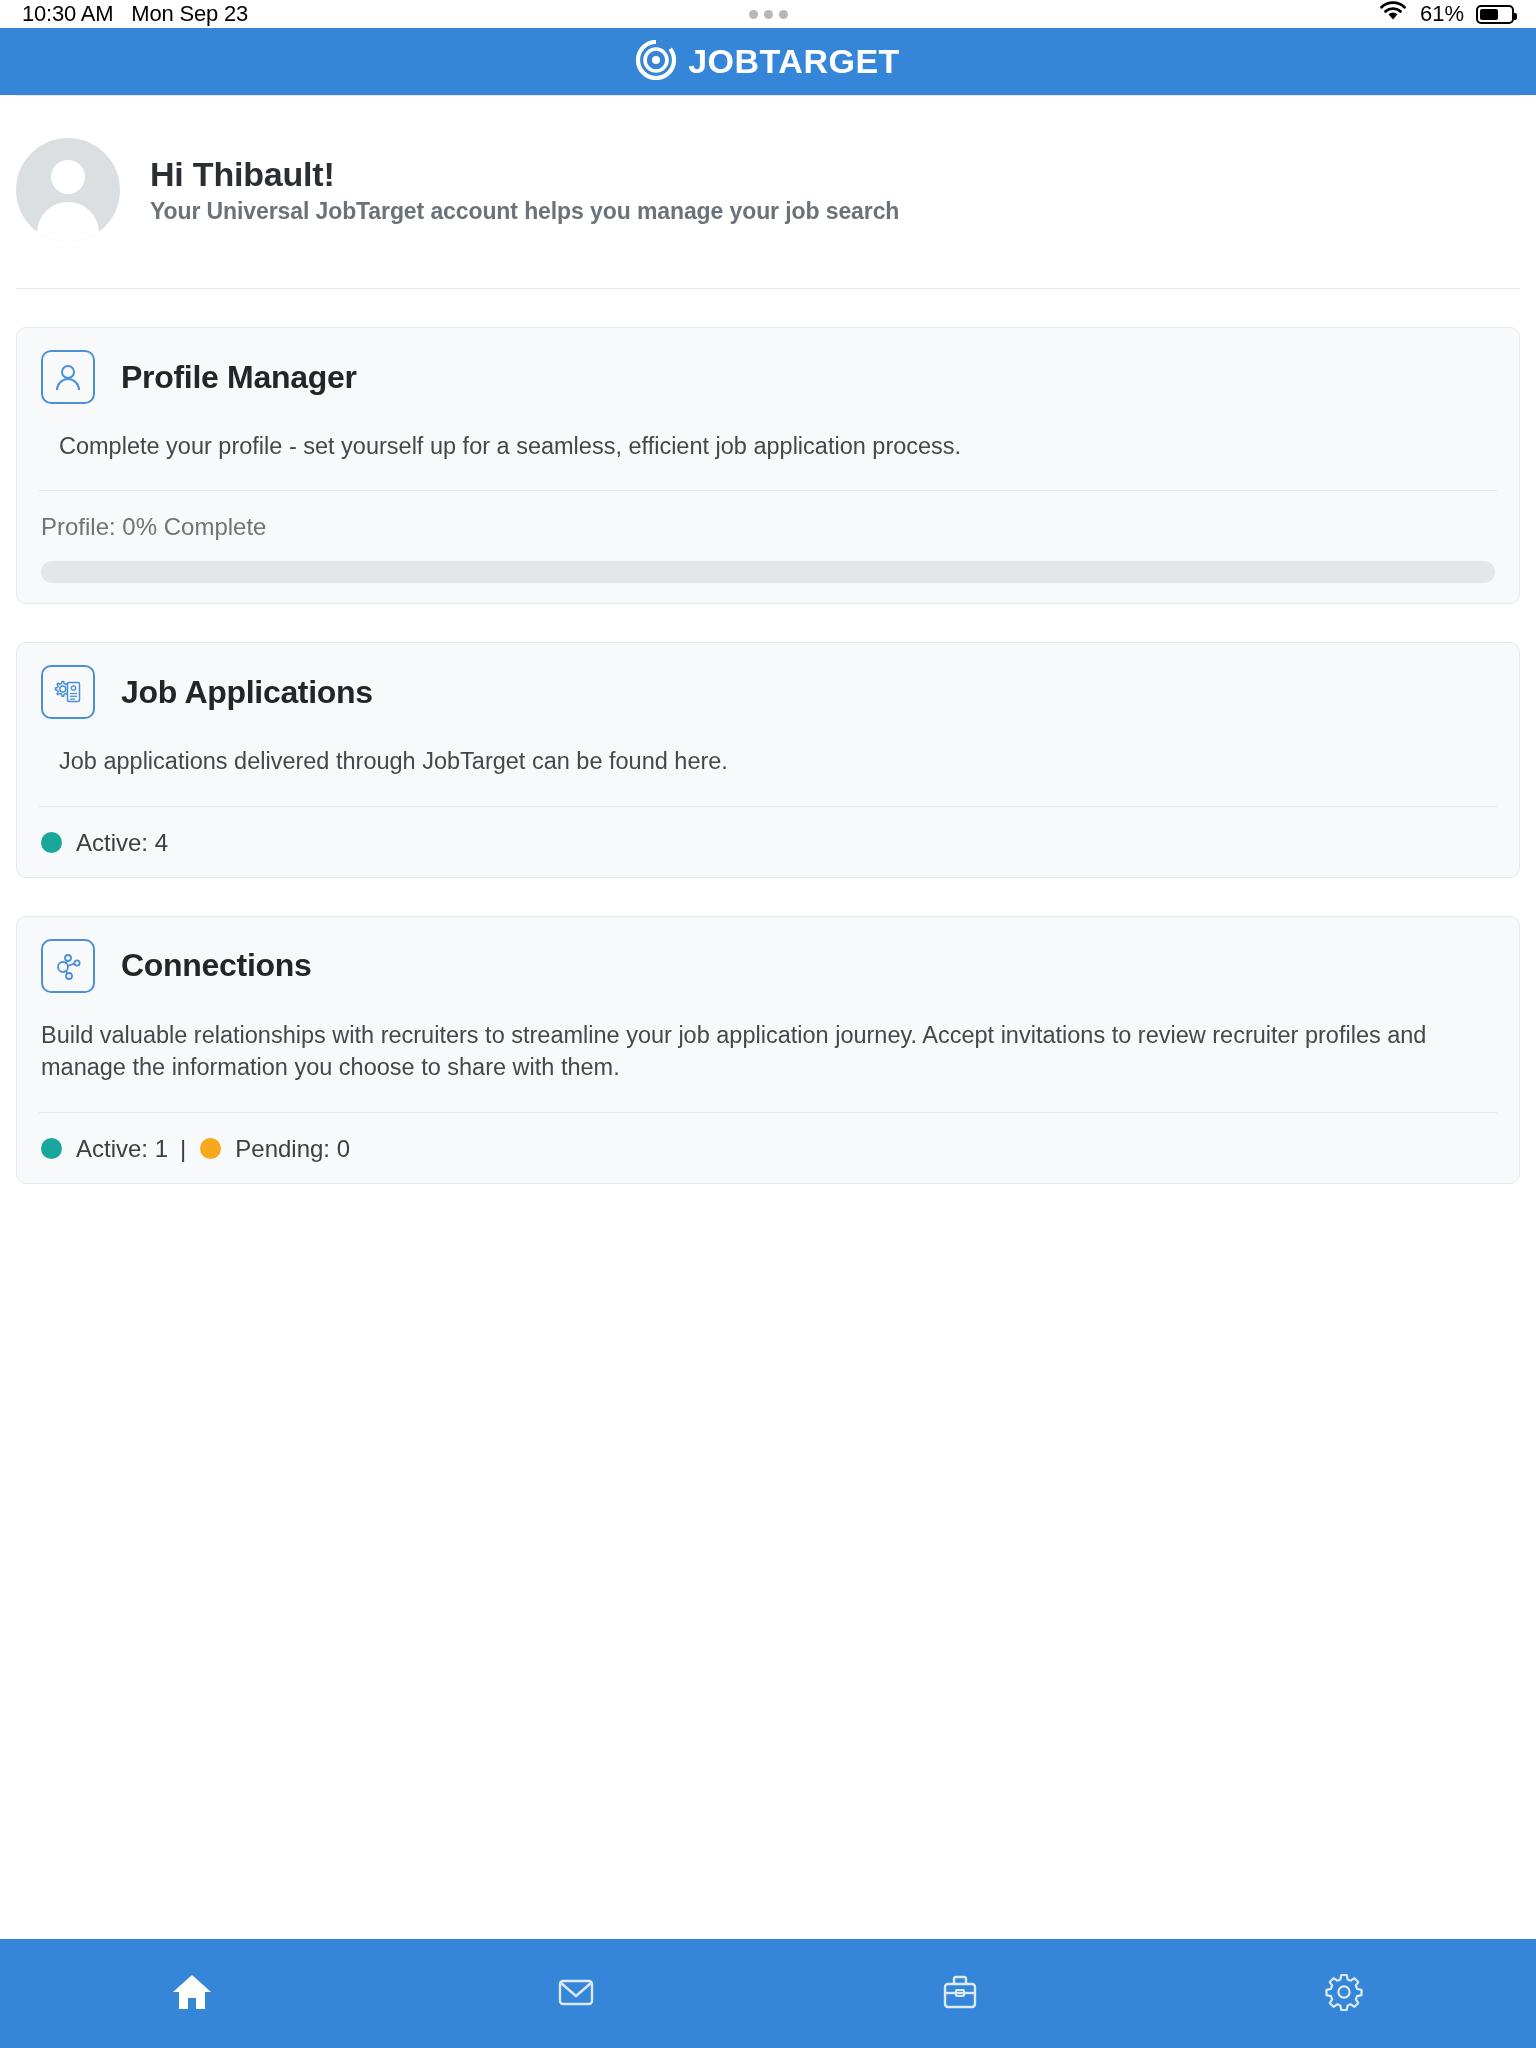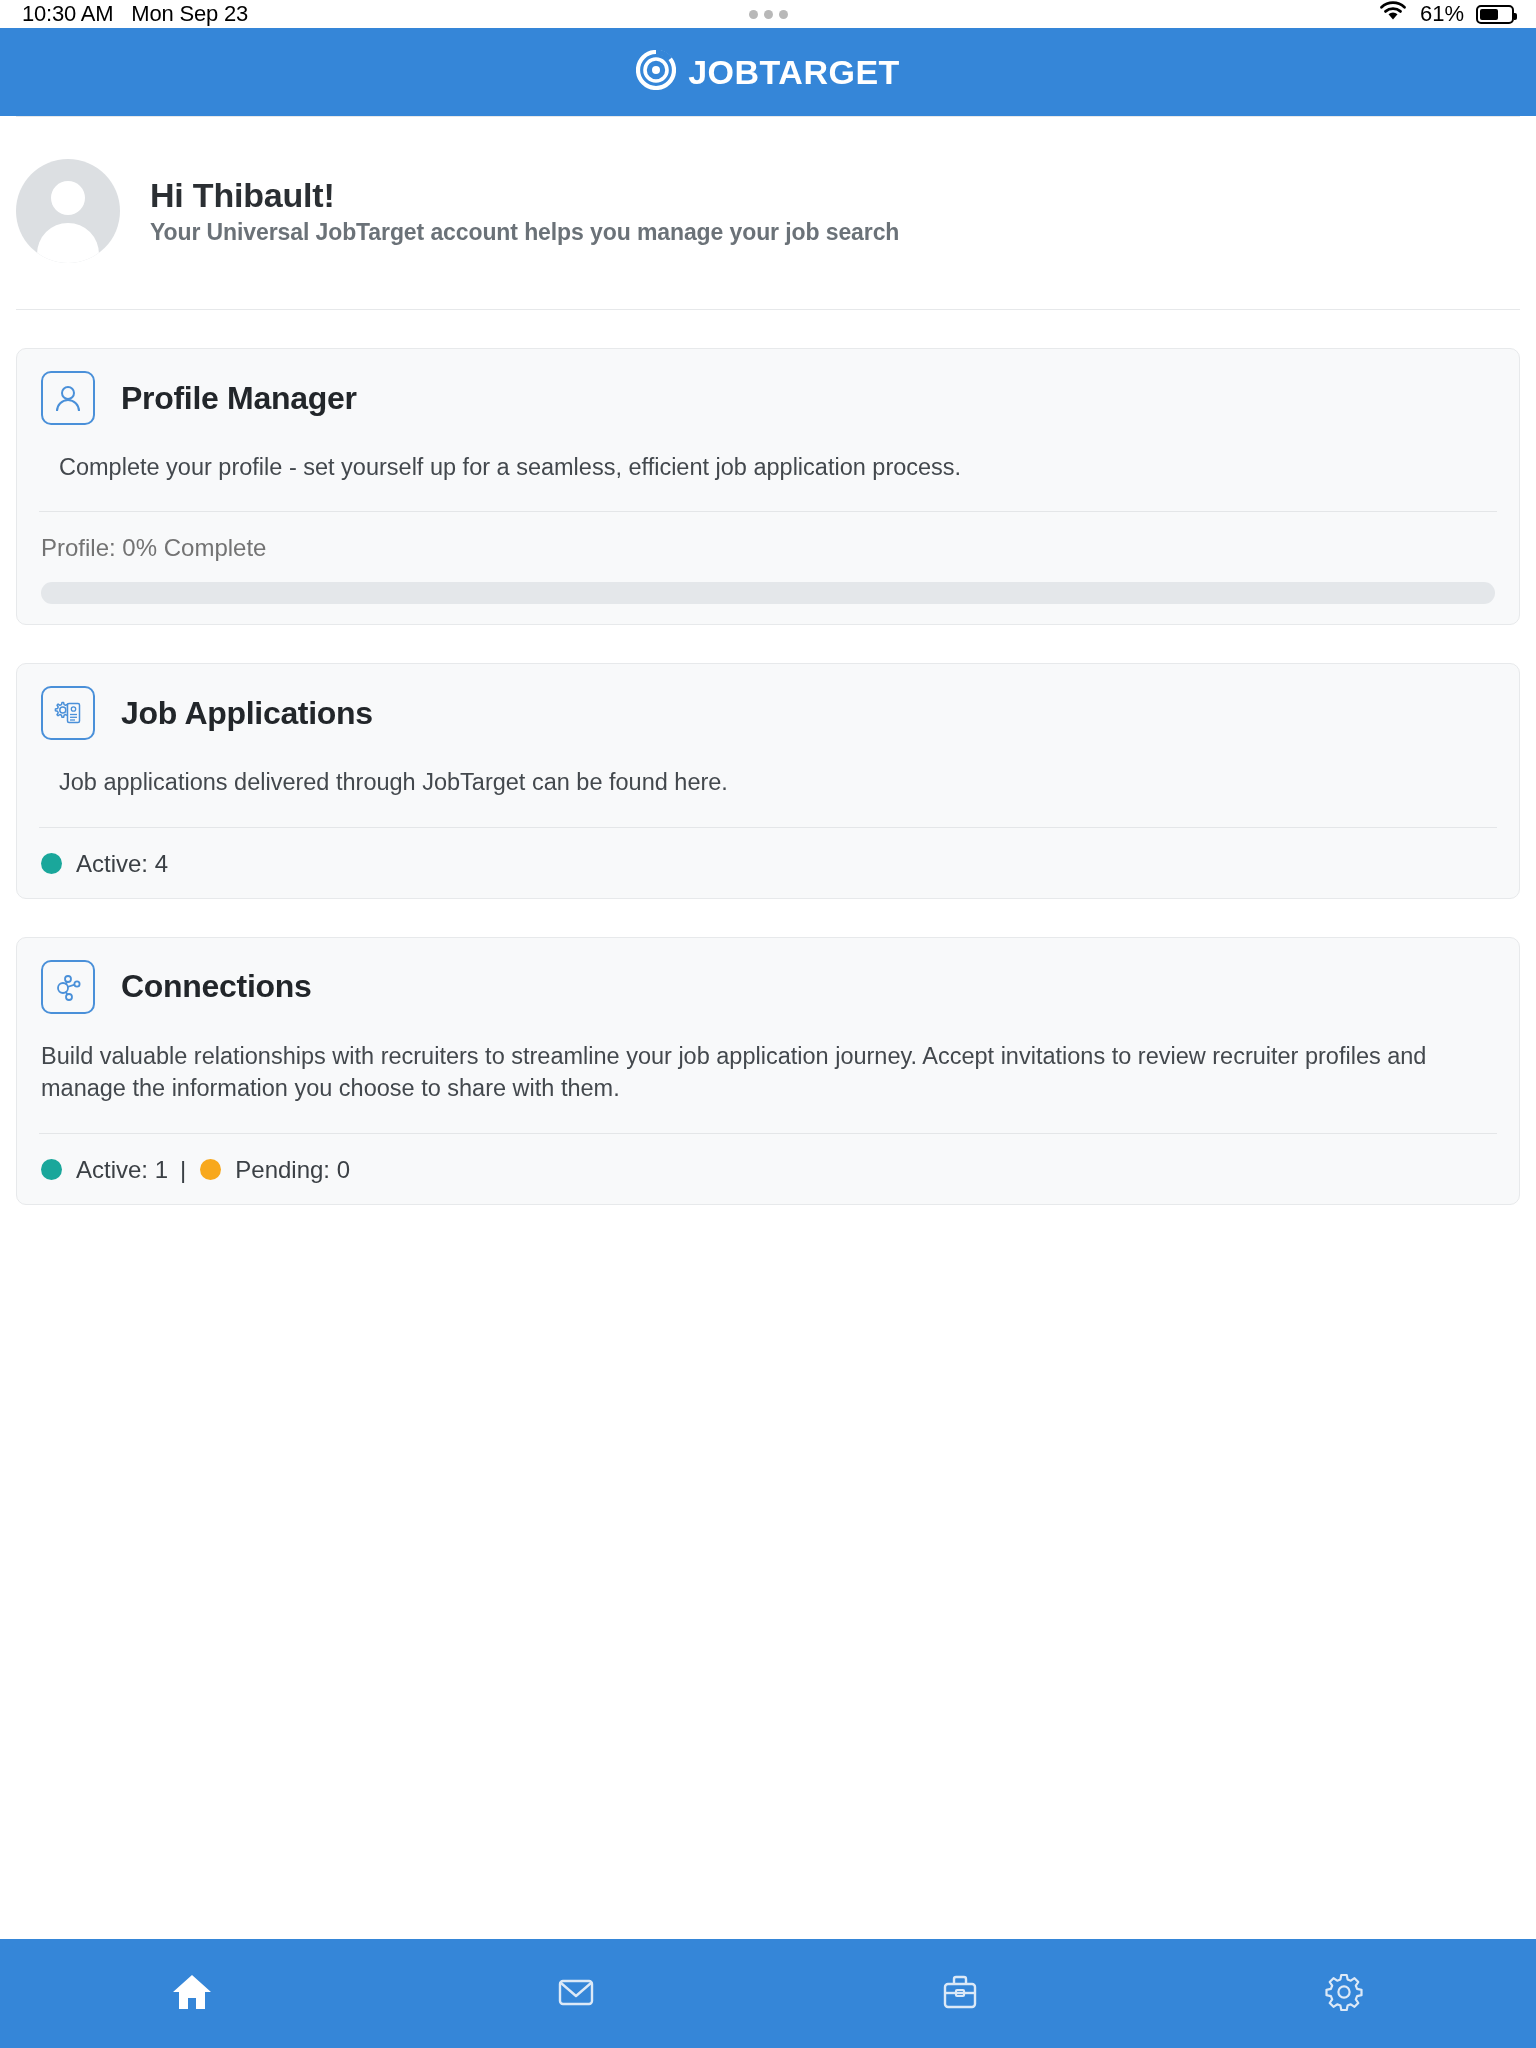--- a/index.html
+++ b/index.html
@@ -67,21 +67,21 @@
     border-radius: 0 2px 2px 0;
   }
   .battery-fill {
     height: 100%;
     background: #000;
     border-radius: 2px;
   }
 
   
   .app-header {
-    height: 88px;
+    height: 67px;
     background: #3586d8;
     display: flex;
     align-items: center;
     justify-content: center;
   }
   .logo {
     display: flex;
     align-items: center;
     gap: 12px;
   }

